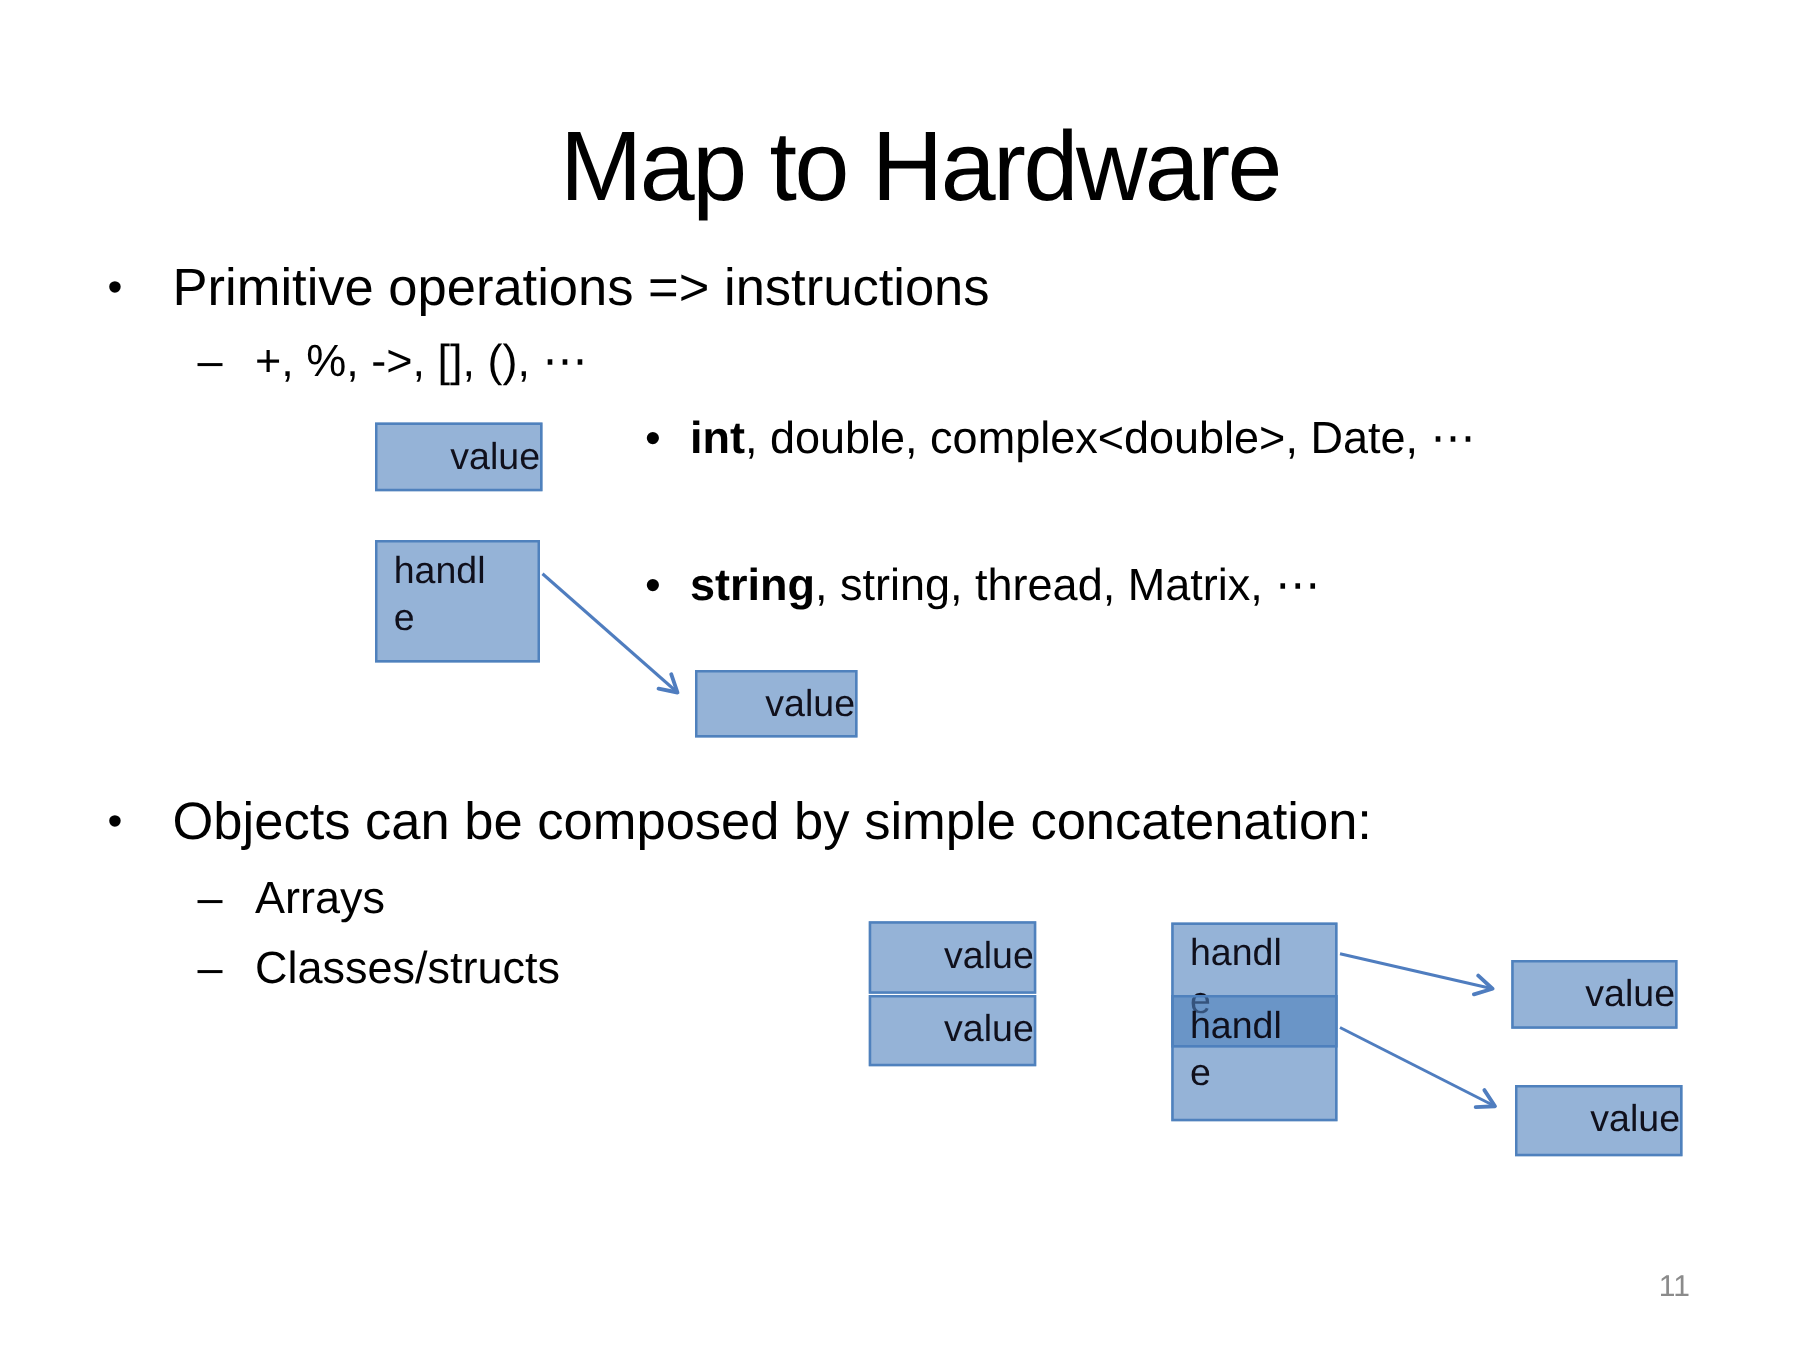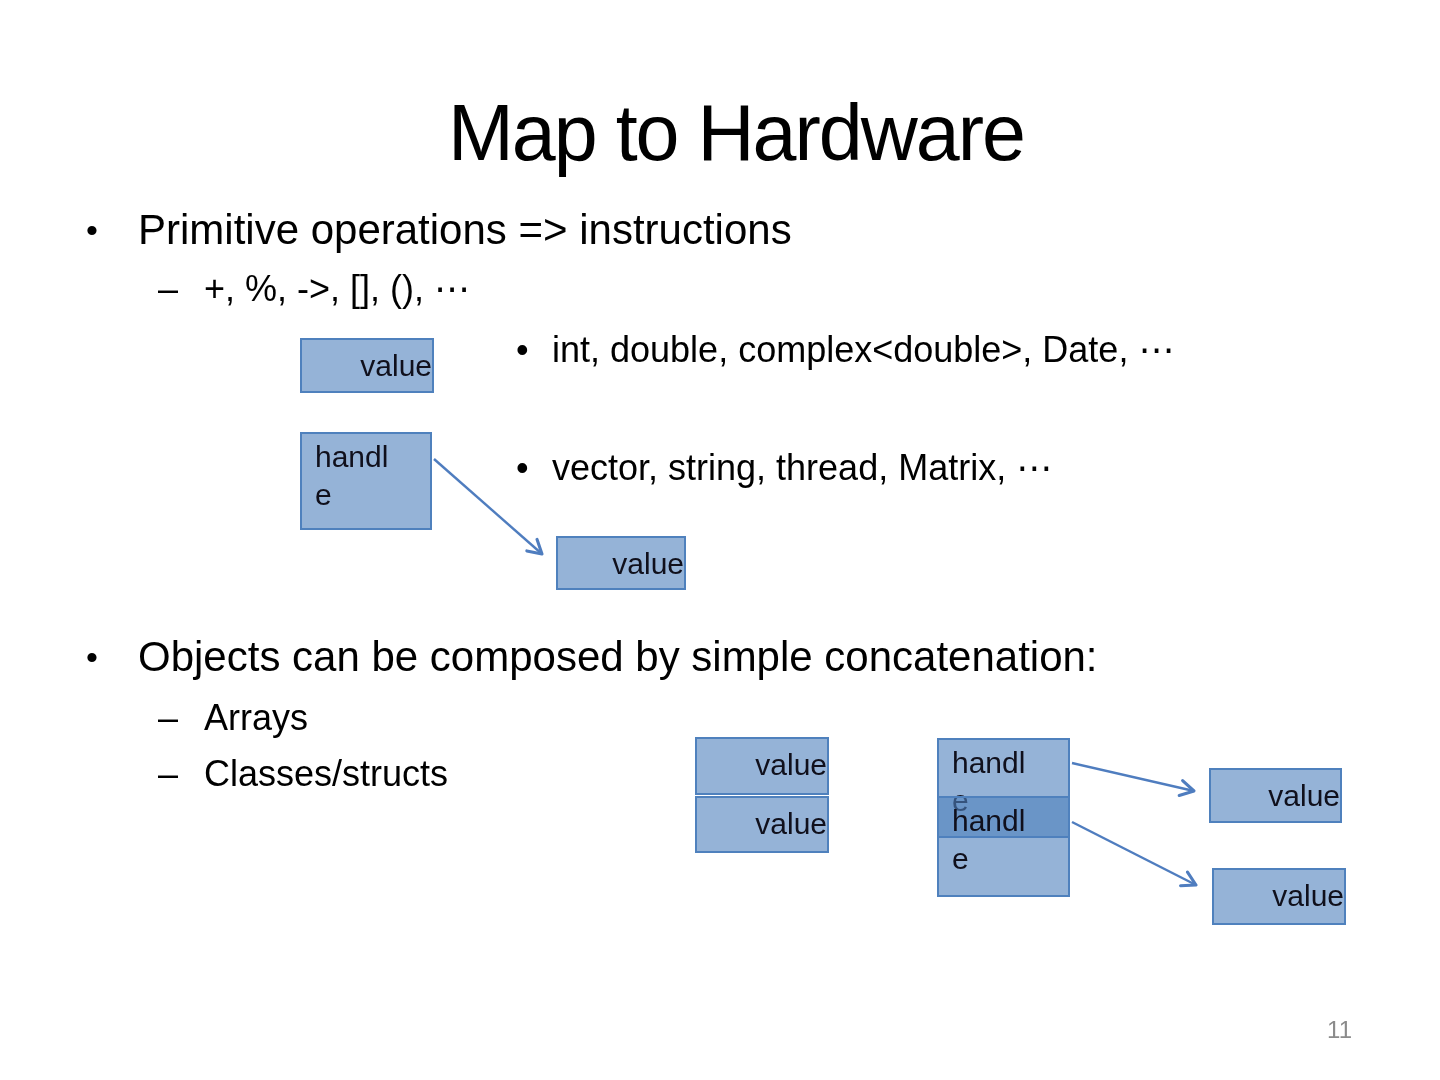--- a/index.html
+++ b/index.html
@@ -26,21 +26,21 @@
     font-size:79px;line-height:1.1;
     letter-spacing:-2px;
     color:#000;
     white-space:nowrap;
   }
   .tl{position:absolute;display:flex;align-items:flex-start;white-space:nowrap;}
   .lvl1{font-size:42px;line-height:1.2;}
   .lvl1 .glyph{width:52px;font-size:34px;padding-top:5px;}
   .lvl2{font-size:36px;line-height:1.2;}
   .lvl2 .glyph{width:46px;}
-  .b{font-weight:normal;}
+  .b{font-weight:bold;}
   .box{
     position:absolute;
     background:var(--box-fill);
     border:2px solid var(--box-border);
     font-size:30px;line-height:1.25;
     color:#10101c;
     padding:6px 0 0 13px;
     overflow:hidden;
   }
   .box.vcenter{padding-top:7px;text-align:right;}
@@ -73,21 +73,21 @@
     <span>+, %, -&gt;, [], (), ⋯</span>
   </div>
 
   <div class="tl lvl2" style="left:516px;top:328px;">
     <span class="glyph" style="width:36px;">•</span>
     <span><span class="b">int</span><span>, double, complex&lt;double&gt;, Date, ⋯</span></span>
   </div>
 
   <div class="tl lvl2" style="left:516px;top:446px;">
     <span class="glyph" style="width:36px;">•</span>
-    <span><span class="b">vector</span><span>, string, thread, Matrix, ⋯</span></span>
+    <span><span class="b">string</span><span>, string, thread, Matrix, ⋯</span></span>
   </div>
 
   <div class="tl lvl1" style="left:86px;top:632px;">
     <span class="glyph">•</span>
     <span>Objects can be composed by simple concatenation:</span>
   </div>
 
   <div class="tl lvl2" style="left:158px;top:696px;">
     <span class="glyph">–</span>
     <span>Arrays</span>

